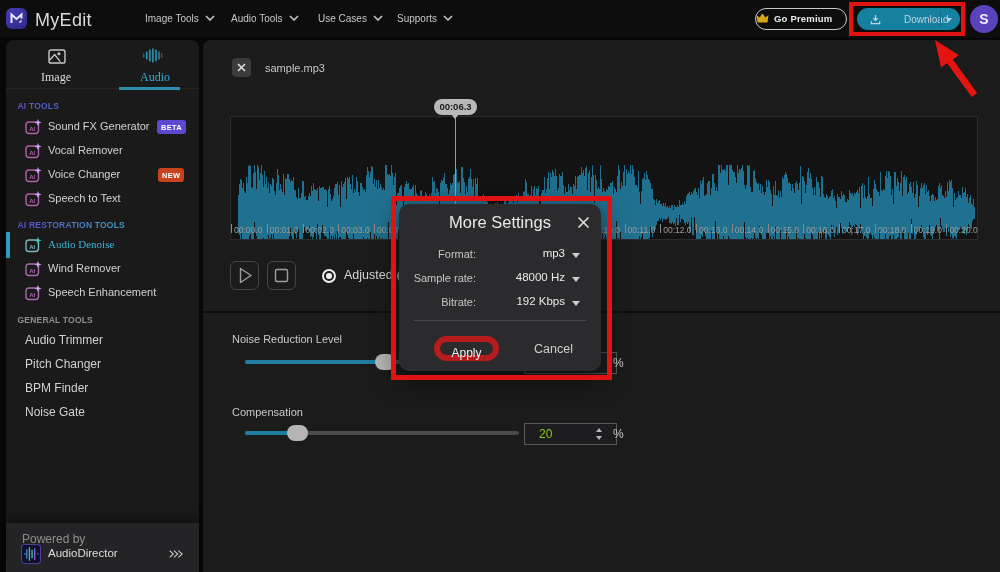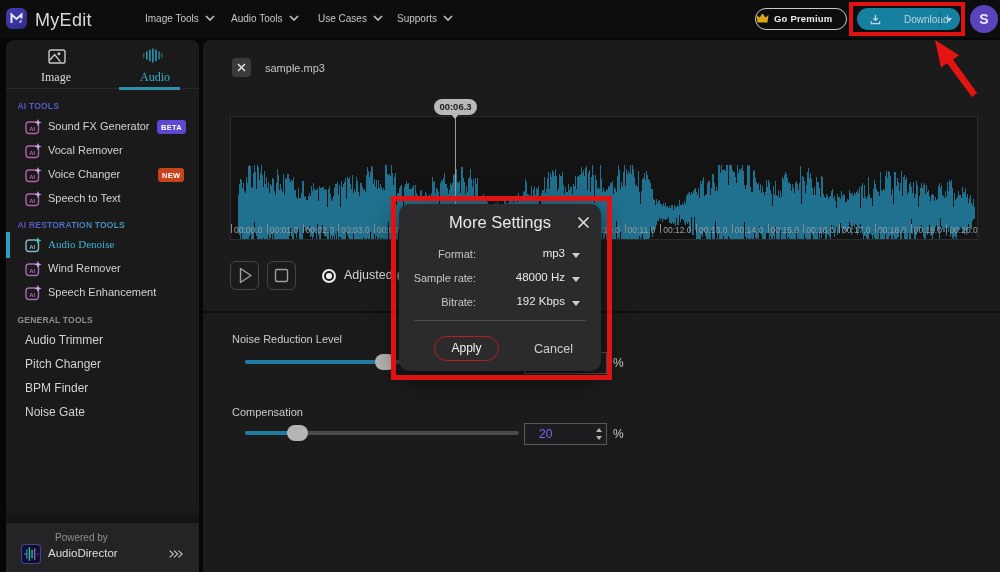--- a/index.html
+++ b/index.html
@@ -38,32 +38,32 @@
 .tlabel{position:absolute;top:185px;font-size:8.5px;color:#9c9c9c;}
 #phpill{position:absolute;left:231px;top:59px;width:43px;height:16px;background:#b9b9ba;border-radius:8px;color:#1c1c1c;font-size:9.5px;font-weight:bold;text-align:center;line-height:16px;}
 #phline{position:absolute;left:252px;top:75px;width:1px;height:110px;background:#9a9a9a;}
 .ctlbtn{position:absolute;top:221px;width:29px;height:29px;border:1px solid #454547;border-radius:6px;}
 .radio{position:absolute;width:14px;height:14px;border-radius:50%;}
 #divider{position:absolute;left:0;top:271px;width:797px;height:2px;background:#0e0e0f;}
 .sliderlabel{position:absolute;left:29px;font-size:11px;color:#cacaca;}
 .track{position:absolute;left:42px;width:274px;height:4px;border-radius:2px;background:#4a4a4c;}
 .trackfill{position:absolute;left:0;top:0;height:4px;border-radius:2px;background:#1f7ea0;}
 .thumb{position:absolute;top:-6px;width:21px;height:16px;border-radius:8px;background:#b5b5b6;}
-.valbox{position:absolute;left:321px;width:83px;height:22px;border:1px solid #58585a;background:#1d1d1f;color:#8b5cf6;font-size:12px;}
+.valbox{position:absolute;left:321px;width:93px;height:22px;border:1px solid #58585a;background:#1d1d1f;color:#84cc16;font-size:12px;}
 .pct{position:absolute;left:410px;font-size:12px;color:#cacaca;}
 
 
 #modal{position:absolute;left:399px;top:204px;width:202px;height:167px;background:#2b2b2d;border-radius:10px;box-shadow:0 8px 28px rgba(0,0,0,0.65);}
 #mtitle{position:absolute;left:0;top:9px;width:202px;text-align:center;font-size:16.5px;color:#e8e8e8;}
 #mclose{position:absolute;left:178px;top:11px;font-size:15px;color:#e0e0e0;}
 .mlabel{position:absolute;font-size:11px;color:#c6c6c6;text-align:right;width:100px;left:-23px;}
 .mval{position:absolute;font-size:11.5px;color:#e9e9e9;text-align:right;width:100px;left:66px;}
 .mcaret{position:absolute;left:173px;width:0;height:0;border-left:4.5px solid transparent;border-right:4.5px solid transparent;border-top:5.5px solid #cfcfcf;}
 #mdivider{position:absolute;left:15px;top:116px;width:172px;height:1px;background:#4b4b4d;}
-#mapply{position:absolute;left:35px;top:132px;width:65px;height:25px;border:1px solid #b91c1c;border-radius:13px;color:#f2f2f2;font-size:12px;text-align:center;line-height:23px;}
+#mapply{position:absolute;left:35px;top:132px;width:65px;height:25px;border:6px solid #b91c1c;border-radius:13px;color:#f2f2f2;font-size:12px;text-align:center;line-height:23px;}
 #mcancel{position:absolute;left:135px;top:138px;font-size:12.5px;color:#cecece;}
 
 
 .redrect{position:absolute;border:5px solid #e01312;}
 </style>
 </head>
 <body>
 <div id="app">
 
 <div id="topbar">
@@ -169,21 +169,21 @@
 <rect x="1" y="3" width="12.5" height="11.5" rx="3" stroke="#a868b0" stroke-width="1.4" fill="none"></rect>
 <text x="7.2" y="11.5" font-size="6" font-weight="bold" fill="#a868b0" text-anchor="middle" font-family="Liberation Sans,sans-serif">AI</text>
 <path d="M13 0 L14 2.6 L16.6 3.6 L14 4.6 L13 7.2 L12 4.6 L9.4 3.6 L12 2.6 Z" fill="#c9a4e8"></path>
 </svg>
 <div class="item" style="top:246px;">Speech Enhancement</div>
 <div class="gitem" style="top:293px;">Audio Trimmer</div>
 <div class="gitem" style="top:317px;">Pitch Changer</div>
 <div class="gitem" style="top:341px;">BPM Finder</div>
 <div class="gitem" style="top:365px;">Noise Gate</div>
 <div id="sfooter">
-        <div class="abs" style="left:16px;top:9px;font-size:10px;color:#8e8e8e;margin-left:33px;">Powered by</div>
+        <div class="abs" style="left:16px;top:9px;font-size:12px;color:#8e8e8e;">Powered by</div>
         <svg class="abs" style="left:15px;top:21px;" width="20" height="20" viewBox="0 0 19 19">
           <rect x="0.5" y="0.5" width="18" height="18" rx="3" fill="#10102a" stroke="#4a3f9a" stroke-width="1"></rect>
           <g stroke-width="1.3" fill="none">
             <path d="M3 9.5 L5 9.5" stroke="#3a7fd4"></path>
             <path d="M5.5 9.5 V5 M5.5 9.5 V14" stroke="#3a7fd4"></path>
             <path d="M8 9.5 V3 M8 9.5 V16" stroke="#35c4a0"></path>
             <path d="M10.5 9.5 V5.5 M10.5 9.5 V13.5" stroke="#35c4a0"></path>
             <path d="M13 9.5 V4 M13 9.5 V15" stroke="#8a5fd4"></path>
             <path d="M15.5 9.5 L16.5 9.5" stroke="#8a5fd4"></path>
           </g>

